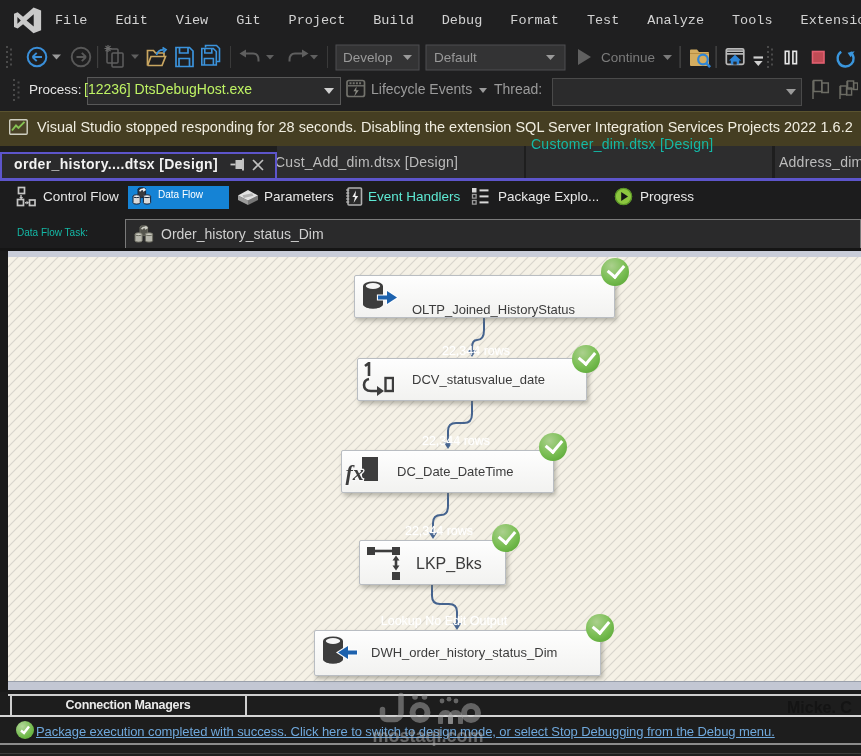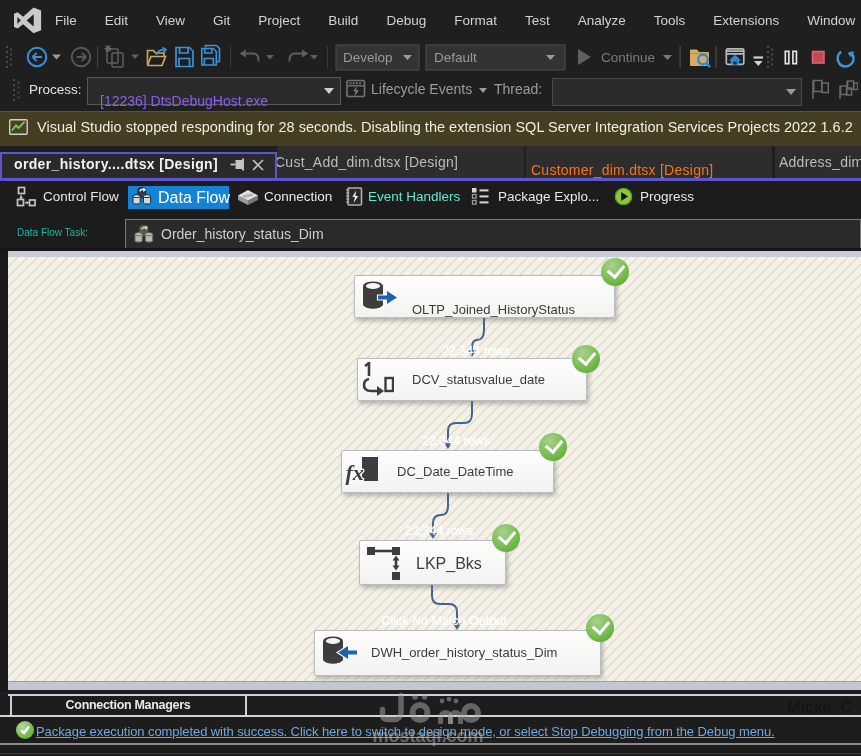--- a/index.html
+++ b/index.html
@@ -21,42 +21,42 @@
     <span>Project</span>
     <span>Build</span>
     <span>Debug</span>
     <span>Format</span>
     <span>Test</span>
     <span>Analyze</span>
     <span>Tools</span>
     <span>Extensions</span>
     <span>Window</span>
   </div>
-<style>#menu span{padding:0 14px;}</style>
+<style>#menu span{padding:0 14px;font-family:Liberation Mono, monospace;}</style>
 
 <div class="abs" style="left:0;top:40px;width:861px;height:34px;background:#1f1f20;"></div>
 <svg id="tb2" class="abs" style="left:0;top:40px;" width="861" height="34"></svg>
 
 <div class="abs" style="left:0;top:74px;width:861px;height:37px;background:#1f1f20;"></div>
 <svg class="abs" style="left:13px;top:79px;" width="8" height="25" viewBox="0 0 8 25">
  <g fill="#4a4a4a">
       <rect width="2" height="2"></rect>
       <rect y="5" width="2" height="2"></rect>
       <rect y="10" width="2" height="2"></rect>
       <rect y="15" width="2" height="2"></rect>
       <rect y="20" width="2" height="2"></rect>
       <rect x="4.5" y="2.5" width="2" height="2"></rect>
       <rect x="4.5" y="7.5" width="2" height="2"></rect>
       <rect x="4.5" y="12.5" width="2" height="2"></rect>
       <rect x="4.5" y="17.5" width="2" height="2"></rect>
     </g>
 </svg>
 <div class="abs txt" style="left:29px;top:82px;font-size:13.5px;color:#e4e4e4;">Process:</div>
 <div class="abs" style="left:87px;top:77px;width:254px;height:28px;background:#2b2b2c;border:1px solid #585858;"></div>
-<div class="abs txt" style="left:100px;top:81px;font-size:14px;color:#8b5cf6;margin-top:12px;">[12236] DtsDebugHost.exe</div>
+<div class="abs txt" style="left:84px;top:81px;font-size:14px;color:#bef264;">[12236] DtsDebugHost.exe</div>
 <div class="abs" style="left:324px;top:88px;width:0;height:0;border:5px solid transparent;border-top:6px solid #d0d0d0;"></div>
 <svg class="abs" style="left:346px;top:79px;" width="20" height="19" viewBox="0 0 20 19">
  <rect x="1" y="1.5" width="17.5" height="16" rx="2" fill="none" stroke="#72726c" stroke-width="1.7"></rect>
  <path d="M3.5 4.2 h12.5" stroke="#72726c" stroke-width="2" stroke-dasharray="2 1.2"></path>
  <path d="M2 6.8 h16" stroke="#72726c" stroke-width="1.4"></path>
  <path d="M10.6 7.5 L7.4 12.3 H9.8 L8.2 17.5 L12.8 11.2 H10.2 Z" fill="#8a8a82"></path>
 </svg>
 <div class="abs txt" style="left:371px;top:81px;font-size:14px;color:#9b9b9b;">Lifecycle Events</div>
 <div class="abs" style="left:479px;top:88px;width:0;height:0;border:4px solid transparent;border-top:5px solid #9b9b9b;"></div>
 <div class="abs txt" style="left:494px;top:81px;font-size:14px;color:#9b9b9b;">Thread:</div>
@@ -83,21 +83,21 @@
  <rect x="0.7" y="0.7" width="17.5" height="14.5" rx="1" fill="#4a4228" stroke="#cfcfc2" stroke-width="1.4"></rect>
  <path d="M3 11.5 L7 6.5 L9.5 9 L15.5 2.8" fill="none" stroke="#86c353" stroke-width="1.9"></path>
 </svg>
 <div class="abs txt" style="left:37px;top:119px;font-size:14.5px;letter-spacing:0.02px;color:#f0ede0;">Visual Studio stopped responding for 28 seconds. Disabling the extension SQL Server Integration Services Projects 2022 1.6.2 </div>
 
 <div class="abs" style="left:0;top:146px;width:861px;height:32px;background:#1e1e1e;"></div>
 <div class="abs" style="left:277px;top:146px;width:247px;height:32px;background:#2d2d2e;"></div>
 <div class="abs" style="left:526px;top:146px;width:246px;height:32px;background:#2d2d2e;"></div>
 <div class="abs" style="left:775px;top:146px;width:86px;height:32px;background:#2d2d2e;"></div>
 <div class="abs txt" style="left:275px;top:154px;font-size:14px;letter-spacing:0.25px;color:#bcbcbc;">Cust_Add_dim.dtsx [Design]</div>
-<div class="abs txt" style="left:531px;top:162px;font-size:14px;letter-spacing:0.25px;color:#f97316;">Customer_dim.dtsx [Design]</div>
+<div class="abs txt" style="left:531px;top:136px;font-size:14px;letter-spacing:0.25px;color:#14b8a6;">Customer_dim.dtsx [Design]</div>
 <div class="abs txt" style="left:779px;top:154px;font-size:14px;letter-spacing:0.25px;color:#bcbcbc;">Address_dim</div>
 <div class="abs" style="left:0;top:152px;width:277px;height:26px;background:#2a2a2c;border:2.5px solid #5d55cb;border-bottom:none;"></div>
 <div class="abs txt" style="left:14px;top:156px;font-size:14px;letter-spacing:0.35px;font-weight:bold;color:#f2f2f2;">order_history....dtsx [Design]</div>
 <svg class="abs" style="left:228px;top:155px;" width="20" height="19" viewBox="0 0 20 19">
  <path d="M2.5 9.5 h5" stroke="#c8c8c8" stroke-width="1.8"></path>
  <rect x="7.5" y="5" width="6.5" height="9" fill="#c4c4c4"></rect>
  <path d="M15 3.5 v12" stroke="#c8c8c8" stroke-width="1.9"></path>
 </svg>
 <svg class="abs" style="left:251px;top:158px;" width="14" height="14" viewBox="0 0 14 14">
  <path d="M2 2 L12 12 M12 2 L2 12" stroke="#c0c0c0" stroke-width="1.6"></path>
@@ -124,28 +124,28 @@
   <ellipse cx="10.8" cy="3.2" rx="3.8" ry="1.5" fill="#3a3a3e"></ellipse>
  </g>
  <path d="M8.6 5.2 q1.8 -2.6 4.4 -1.6 M12.4 2.2 l1.6 1.6 -2 1.4" stroke="#f0f0f0" stroke-width="1.5" fill="none"></path>
  <g stroke="#16243a" stroke-width="1">
   <path d="M2 10.2 v6.5 a3.6 1.4 0 0 0 7.2 0 v-6.5 Z" fill="#d9d9d9"></path>
   <ellipse cx="5.6" cy="10.2" rx="3.6" ry="1.4" fill="#efefef"></ellipse>
   <path d="M12.4 10.2 v6.5 a3.6 1.4 0 0 0 7.2 0 v-6.5 Z" fill="#d9d9d9"></path>
   <ellipse cx="16" cy="10.2" rx="3.6" ry="1.4" fill="#efefef"></ellipse>
  </g>
 </svg>
-<div class="abs txt" style="left:158px;top:189px;font-size:16px;color:#ffffff;">Data Flow</div>
+<div class="abs txt" style="left:158px;top:189px;font-size:10px;color:#ffffff;">Data Flow</div>
 <svg class="abs" style="left:238px;top:190px;" width="20" height="16" viewBox="0 0 20 16">
  <path d="M0 5.5 L10 10.5 L10 15 L0 10 Z" fill="#9b9b9b"></path>
  <path d="M20 5.5 L10 10.5 L10 15 L20 10 Z" fill="#777777"></path>
  <path d="M10 0 L20 5.5 L10 10.5 L0 5.5 Z" fill="#e2e2e2"></path>
  <path d="M4.5 5.3 L14.2 3.2 L15.5 5.8 L5.8 7.9 Z" fill="#b2b2b2"></path>
 </svg>
-<div class="abs txt" style="left:264px;top:189px;font-size:13.5px;color:#e8e8e8;">Connection</div>
+<div class="abs txt" style="left:264px;top:189px;font-size:13.5px;color:#e8e8e8;">Parameters</div>
 <svg class="abs" style="left:345px;top:187px;" width="18" height="19" viewBox="0 0 18 19">
  <rect x="3" y="1" width="13.5" height="17" rx="1" fill="#2a2a2a" stroke="#b0b0b0" stroke-width="1.6"></rect>
  <path d="M1.2 3 h3 M1.2 6 h3 M1.2 9 h3 M1.2 12 h3 M1.2 15 h3" stroke="#b0b0b0" stroke-width="1.4"></path>
  <path d="M11 3.5 L7.4 10 H10 L8.6 16 L13.2 9 H10.4 Z" fill="#f0f0f0"></path>
 </svg>
 <div class="abs txt" style="left:368px;top:189px;font-size:13.5px;color:#5eead4;">Event Handlers</div>
 <svg class="abs" style="left:471px;top:187px;" width="19" height="19" viewBox="0 0 19 19">
  <g fill="#d8d8d8">
       <rect x="1" y="1" width="4.5" height="4.5"></rect>
       <rect x="8.5" y="2.4" width="9" height="2"></rect>
@@ -209,21 +209,21 @@
   <path d="M467.5,350 h9 l-4.5,7 Z"></path>
   <path d="M443.5,442 h9 l-4.5,7 Z"></path>
   <path d="M428.5,532 h9 l-4.5,7 Z"></path>
   <path d="M452.5,623 h9 l-4.5,7 Z"></path>
  </g>
 </svg>
 
 <div class="abs txt" style="left:476px;top:344px;transform:translateX(-50%);font-size:12.5px;color:#ffffff;text-shadow:0 0 2px rgba(255,255,255,0.55);">22,344 rows</div>
 <div class="abs txt" style="left:456px;top:434px;transform:translateX(-50%);font-size:12.5px;color:#ffffff;text-shadow:0 0 2px rgba(255,255,255,0.55);">22,344 rows</div>
 <div class="abs txt" style="left:439px;top:524px;transform:translateX(-50%);font-size:12.5px;color:#ffffff;text-shadow:0 0 2px rgba(255,255,255,0.55);">22,344 rows</div>
-<div class="abs txt" style="left:444px;top:614px;transform:translateX(-50%);font-size:12.5px;color:#ffffff;text-shadow:0 0 2px rgba(255,255,255,0.55);">Click No Match Output</div>
+<div class="abs txt" style="left:444px;top:614px;transform:translateX(-50%);font-size:12.5px;color:#ffffff;text-shadow:0 0 2px rgba(255,255,255,0.55);">Lookup No Edit Output</div>
 
 <div class="abs box" style="left:354px;top:275px;width:261px;height:43px;"></div>
 <div class="abs box" style="left:357px;top:358px;width:230px;height:43px;"></div>
 <div class="abs box" style="left:341px;top:450px;width:213px;height:43px;"></div>
 <div class="abs box" style="left:359px;top:540px;width:147px;height:45px;"></div>
 <div class="abs box" style="left:314px;top:630px;width:287px;height:46px;"></div>
 <style>.box{background:linear-gradient(#fefefe,#f2f2f0);border:1px solid #b9bdc2;border-radius:2px;box-shadow:2px 3px 4px rgba(110,110,100,0.45);}</style>
 
 <svg class="abs" style="left:360px;top:281px;" width="40" height="30" viewBox="0 0 40 30">
  <path d="M3 5 v18 a10 4.5 0 0 0 20 0 V5 Z" fill="#3d3d3d"></path>

